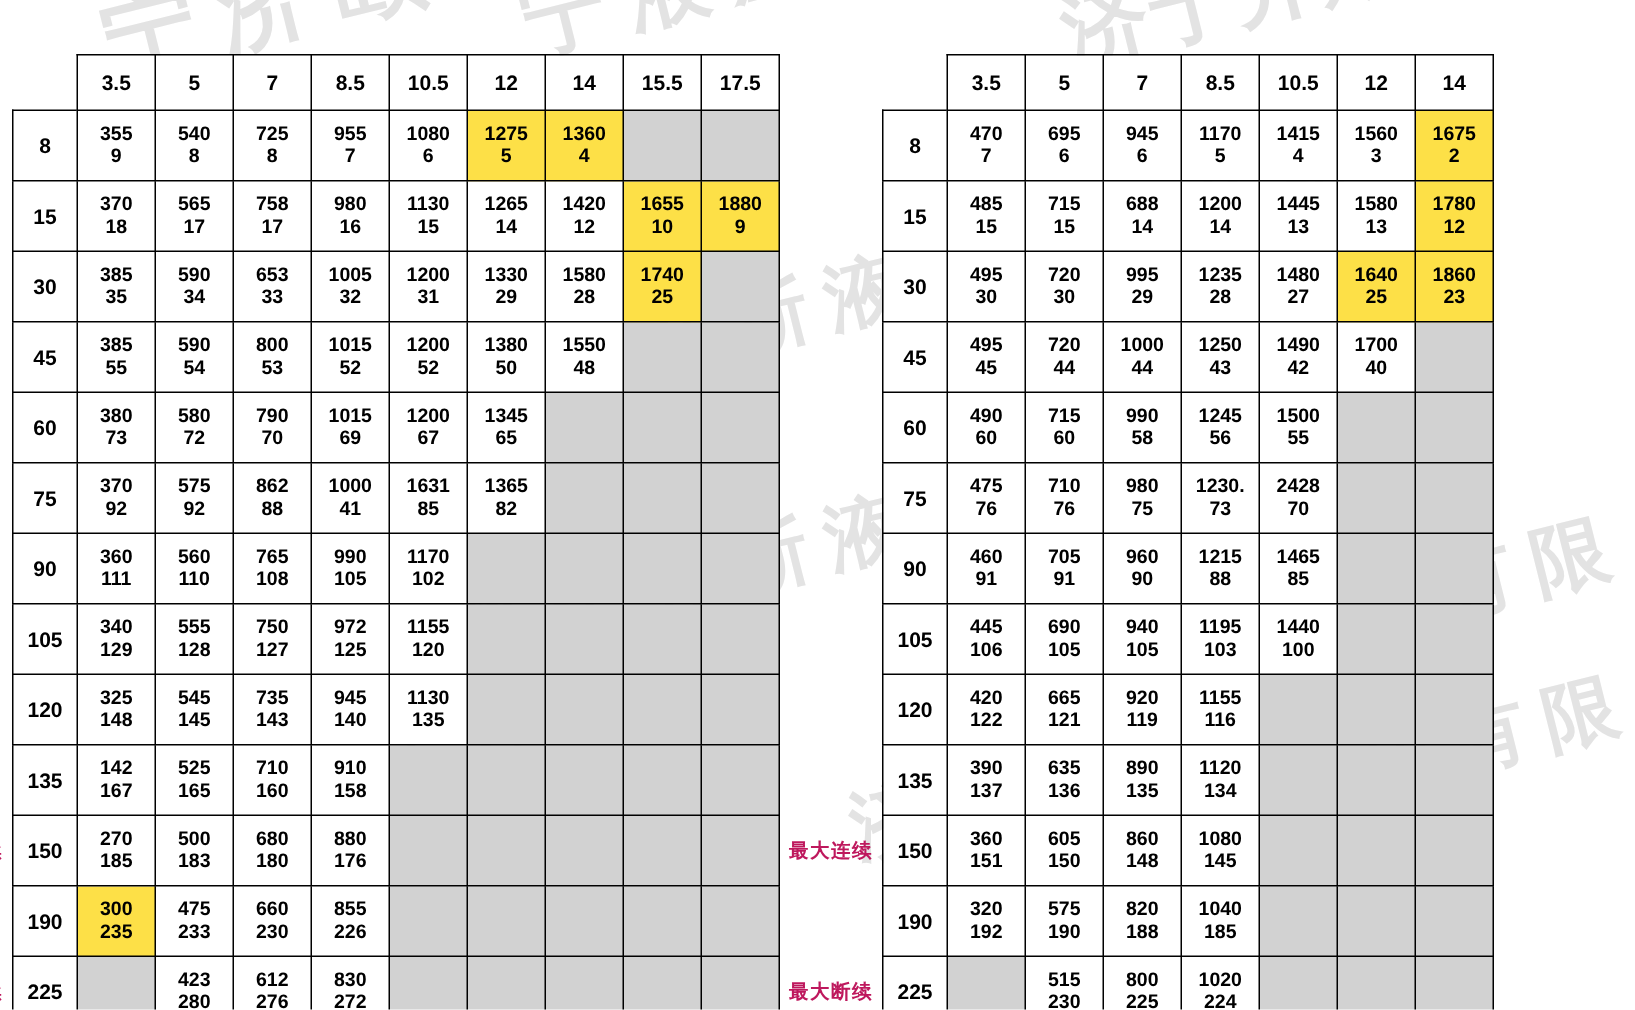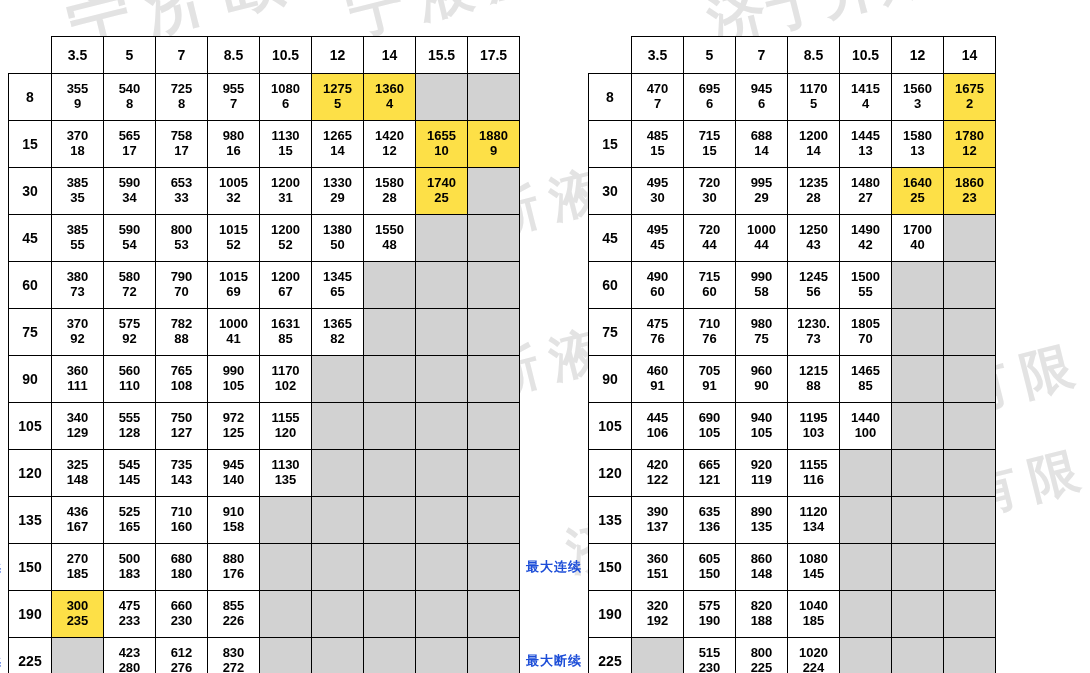--- a/index.html
+++ b/index.html
@@ -89,21 +89,21 @@
     background: #fde047;
   }
   .v1 { display: block; }
   .v2 { display: block; }
 
   
   .side-label {
     position: absolute;
     font-size: 13px;
     font-family: "Liberation Sans", sans-serif;
-    color: #1d4ed8;
+    color: #be185d;
     letter-spacing: 1px;
     white-space: nowrap;
     text-align: right;
   }
 </style>
 </head>
 <body>
 
 <div class="watermarks">
     <div class="wm" style="left: 60px; top: -12px; font-size: 62px; transform: rotate(-14deg);">宁 济 颐 液 压</div>
@@ -308,21 +308,21 @@
             <td class="rowhead">75</td>
             <td class="cell on">
               <span class="v1">370</span>
               <span class="v2">92</span>
             </td>
             <td class="cell on">
               <span class="v1">575</span>
               <span class="v2">92</span>
             </td>
             <td class="cell on">
-              <span class="v1">782</span>
+              <span class="v1">862</span>
               <span class="v2">88</span>
             </td>
             <td class="cell on">
               <span class="v1">1000</span>
               <span class="v2">41</span>
             </td>
             <td class="cell on">
               <span class="v1">1631</span>
               <span class="v2">85</span>
             </td>
@@ -411,21 +411,21 @@
               <span class="v2">135</span>
             </td>
             <td class="cell"></td>
             <td class="cell"></td>
             <td class="cell"></td>
             <td class="cell"></td>
           </tr>
           <tr>
             <td class="rowhead">135</td>
             <td class="cell on">
-              <span class="v1">436</span>
+              <span class="v1">142</span>
               <span class="v2">167</span>
             </td>
             <td class="cell on">
               <span class="v1">525</span>
               <span class="v2">165</span>
             </td>
             <td class="cell on">
               <span class="v1">710</span>
               <span class="v2">160</span>
             </td>
@@ -682,21 +682,21 @@
             </td>
             <td class="cell on">
               <span class="v1">980</span>
               <span class="v2">75</span>
             </td>
             <td class="cell on">
               <span class="v1">1230.</span>
               <span class="v2">73</span>
             </td>
             <td class="cell on">
-              <span class="v1">1805</span>
+              <span class="v1">2428</span>
               <span class="v2">70</span>
             </td>
             <td class="cell"></td>
             <td class="cell"></td>
           </tr>
           <tr>
             <td class="rowhead">90</td>
             <td class="cell on">
               <span class="v1">460</span>
               <span class="v2">91</span>

